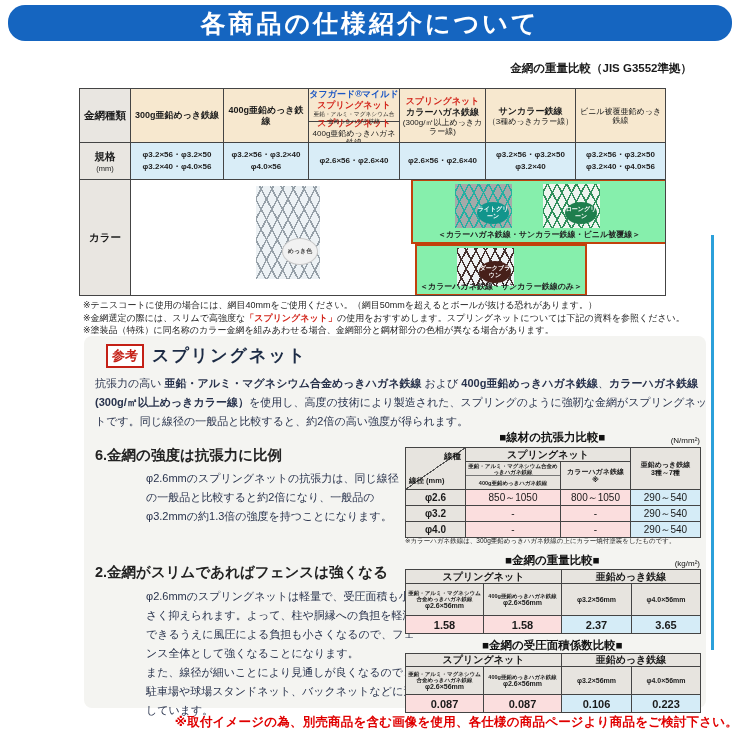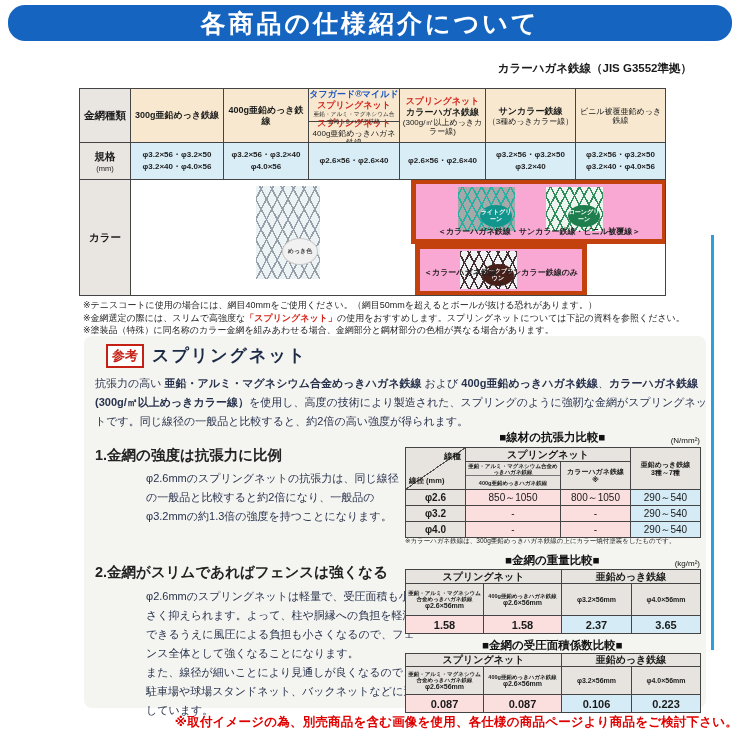--- a/index.html
+++ b/index.html
@@ -53,21 +53,21 @@
                 repeating-linear-gradient(-62deg,transparent 0 7px,#2f8f5b 7px 8.5px),#eef4ef;}
   .mesh-dark{left:40px;top:2px;width:57px;height:38px;
      background:repeating-linear-gradient(62deg,transparent 0 7px,#44302e 7px 8.5px),
                 repeating-linear-gradient(-62deg,transparent 0 7px,#44302e 7px 8.5px),#eff2f4;}
   .oval{position:absolute;border-radius:50%;display:flex;align-items:center;justify-content:center;
         text-align:center;font-size:6px;line-height:7px;word-break:break-all;font-weight:bold;}
   .oval-plating{right:2px;bottom:14px;width:34px;height:25px;background:#f1f1f1;color:#444;border:1px solid #c9c9c9;}
   .oval-teal{right:3px;bottom:4px;width:32px;height:22px;background:#12958c;color:#fff;}
   .oval-green{right:3px;bottom:4px;width:32px;height:22px;background:#1e7e4d;color:#fff;}
   .oval-brown{right:3px;bottom:3px;width:32px;height:22px;background:#47201a;color:#fff;}
-  .cap-box{position:absolute;box-sizing:border-box;border:5px solid #c2410c;background:#f9a8d4;}
+  .cap-box{position:absolute;box-sizing:border-box;border:2px solid #c2410c;background:#86efac;}
   .box-top{left:280px;top:-1px;width:256px;height:65px;}
   .box-bottom{left:284px;top:64px;width:172px;height:52px;padding-left:10px;}
   .cap-txt{position:absolute;left:0;right:0;bottom:2px;text-align:center;font-size:8px;font-weight:bold;color:#222;}
 
   
   .notes{position:absolute;left:83px;top:299px;font-size:9px;line-height:12.5px;color:#222;}
 
   
   .panel{position:absolute;left:84px;top:336px;width:622px;height:372px;background:#f4f4f1;border-radius:8px;}
   .ref-badge{position:absolute;left:106px;top:344px;border:2px solid #c42016;color:#c42016;
@@ -106,21 +106,21 @@
 </style>
 </head>
 <body>
 
 <div id="page">
 
   <div class="banner">
     <span class="banner-title">各商品の仕様紹介について</span>
   </div>
 
-  <div class="sec-standard">カラーハガネ鉄線（JIS G3552準拠）</div>
+  <div class="sec-standard">金網の重量比較（JIS G3552準拠）</div>
 
   <div class="spec-table">
 
     <div class="t-row">
       <div class="cell lab w0 h-head label-txt">金網種類</div>
       <div class="cell beige w1 h-head head-txt">300g亜鉛めっき鉄線</div>
       <div class="cell beige w2 h-head head-txt">400g亜鉛めっき鉄線</div>
       <div class="cell beige w3 h-head split">
         <div class="split-top">
           <span class="head-txt blue-t">タフガード®マイルド</span>
@@ -203,21 +203,21 @@
     <div><span>※金網選定の際には、スリムで高強度な</span><span class="red-t" style="font-weight:bold;">「スプリングネット」</span><span>の使用をおすすめします。スプリングネットについては下記の資料を参照ください。</span></div>
     <div>※塗装品（特殊）に同名称のカラー金網を組みあわせる場合、金網部分と鋼材部分の色相が異なる場合があります。</div>
   </div>
 
   <div class="panel"></div>
   <div class="vline"></div>
   <div class="ref-badge">参考</div>
   <div class="ref-title">スプリングネット</div>
   <div class="ref-intro"><span>抗張力の高い </span><b>亜鉛・アルミ・マグネシウム合金めっきハガネ鉄線</b><span> および </span><b>400g亜鉛めっきハガネ鉄線</b><span>、</span><b>カラーハガネ鉄線(300g/㎡以上めっきカラー線）</b><span>を使用し、高度の技術により製造された、スプリングのように強靭な金網がスプリングネットです。同じ線径の一般品と比較すると、約2倍の高い強度が得られます。</span></div>
 
-  <div class="pt-title" style="left:95px;top:446px;">1.金網の強度は抗張力に比例</div>
+  <div class="pt-title" style="left:95px;top:446px;">6.金網の強度は抗張力に比例</div>
   <div class="pt-body" style="left:146px;top:469px;width:264px;">φ2.6mmのスプリングネットの抗張力は、同じ線径の一般品と比較すると約2倍になり、一般品のφ3.2mmの約1.3倍の強度を持つことになります。</div>
 
   <div class="pt-title" style="left:95px;top:563px;">2.金網がスリムであればフェンスは強くなる</div>
   <div class="pt-body" style="left:146px;top:587px;width:270px;">φ2.6mmのスプリングネットは軽量で、受圧面積も小さく抑えられます。よって、柱や胴縁への負担を軽減できるうえに風圧による負担も小さくなるので、フェンス全体として強くなることになります。
 また、線径が細いことにより見通しが良くなるので、駐車場や球場スタンドネット、バックネットなどに適しています。</div>
 
   <div class="mini-title" style="left:405px;top:430px;">■線材の抗張力比較■</div>
   <div class="mini-unit" style="left:600px;top:436px;">(N/mm²)</div>
   <div class="grid" style="left:405px;top:447px;grid-template-columns:60px 95px 70px 70px;grid-template-rows:14px 28px 16px 16px 16px;">
     <div class="g-cell corner" style="grid-row:1/3;grid-column:1;">

